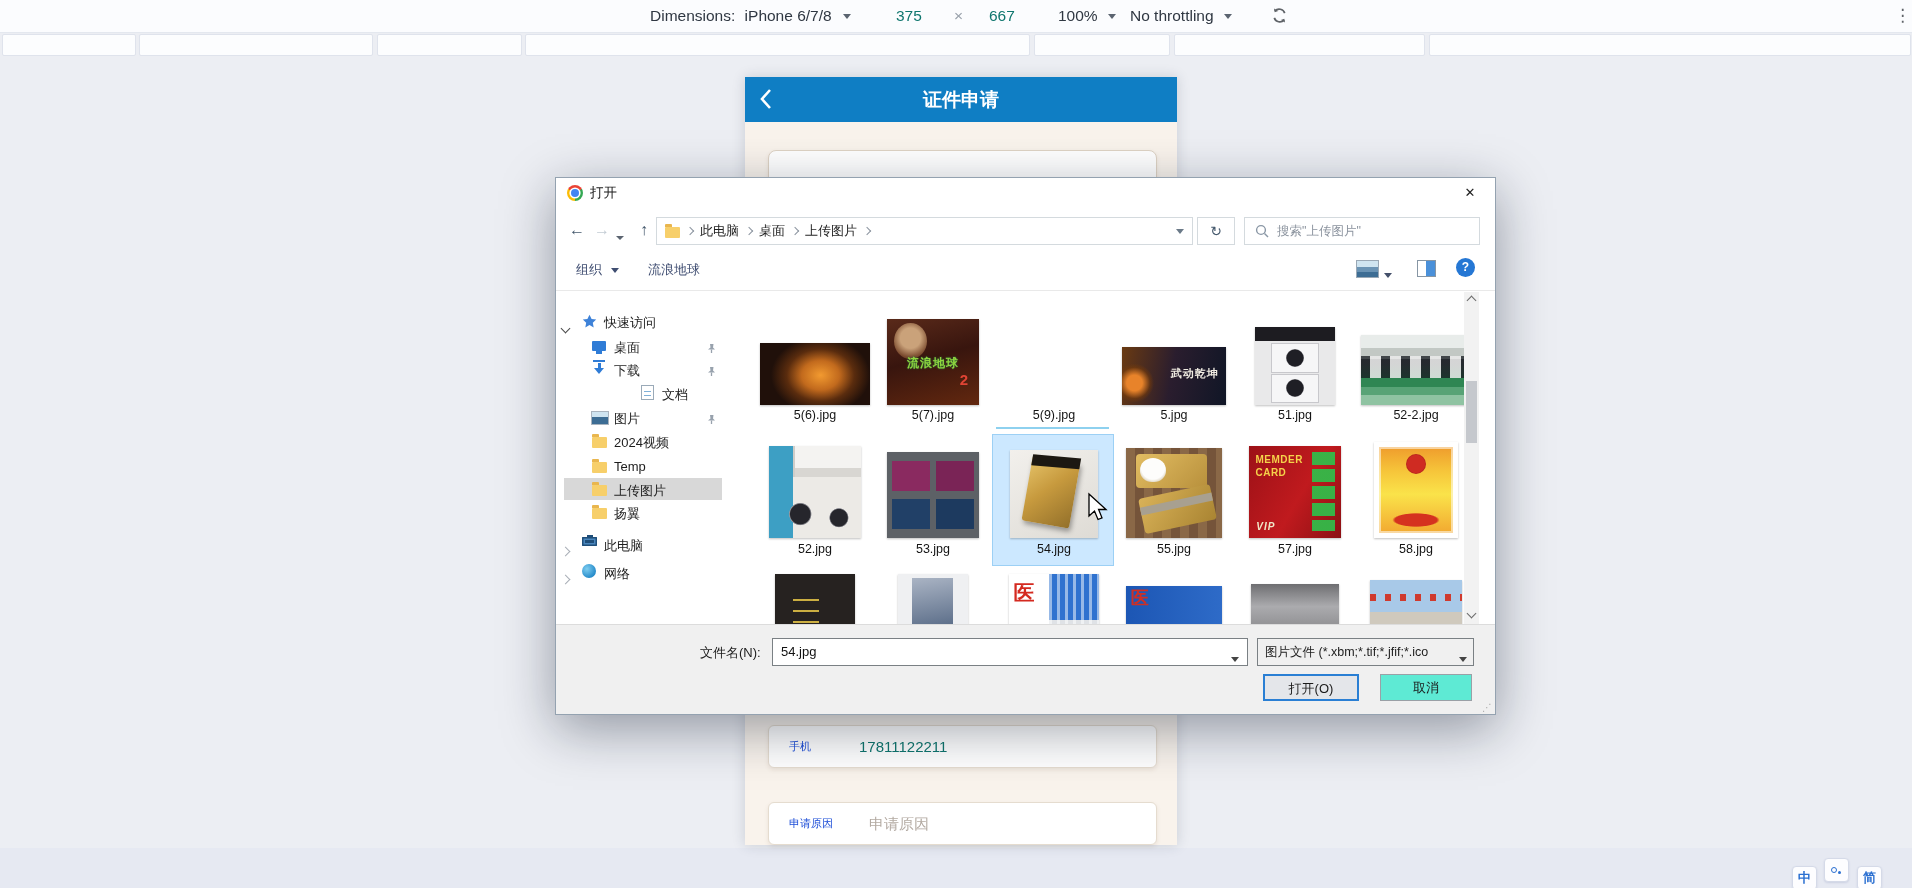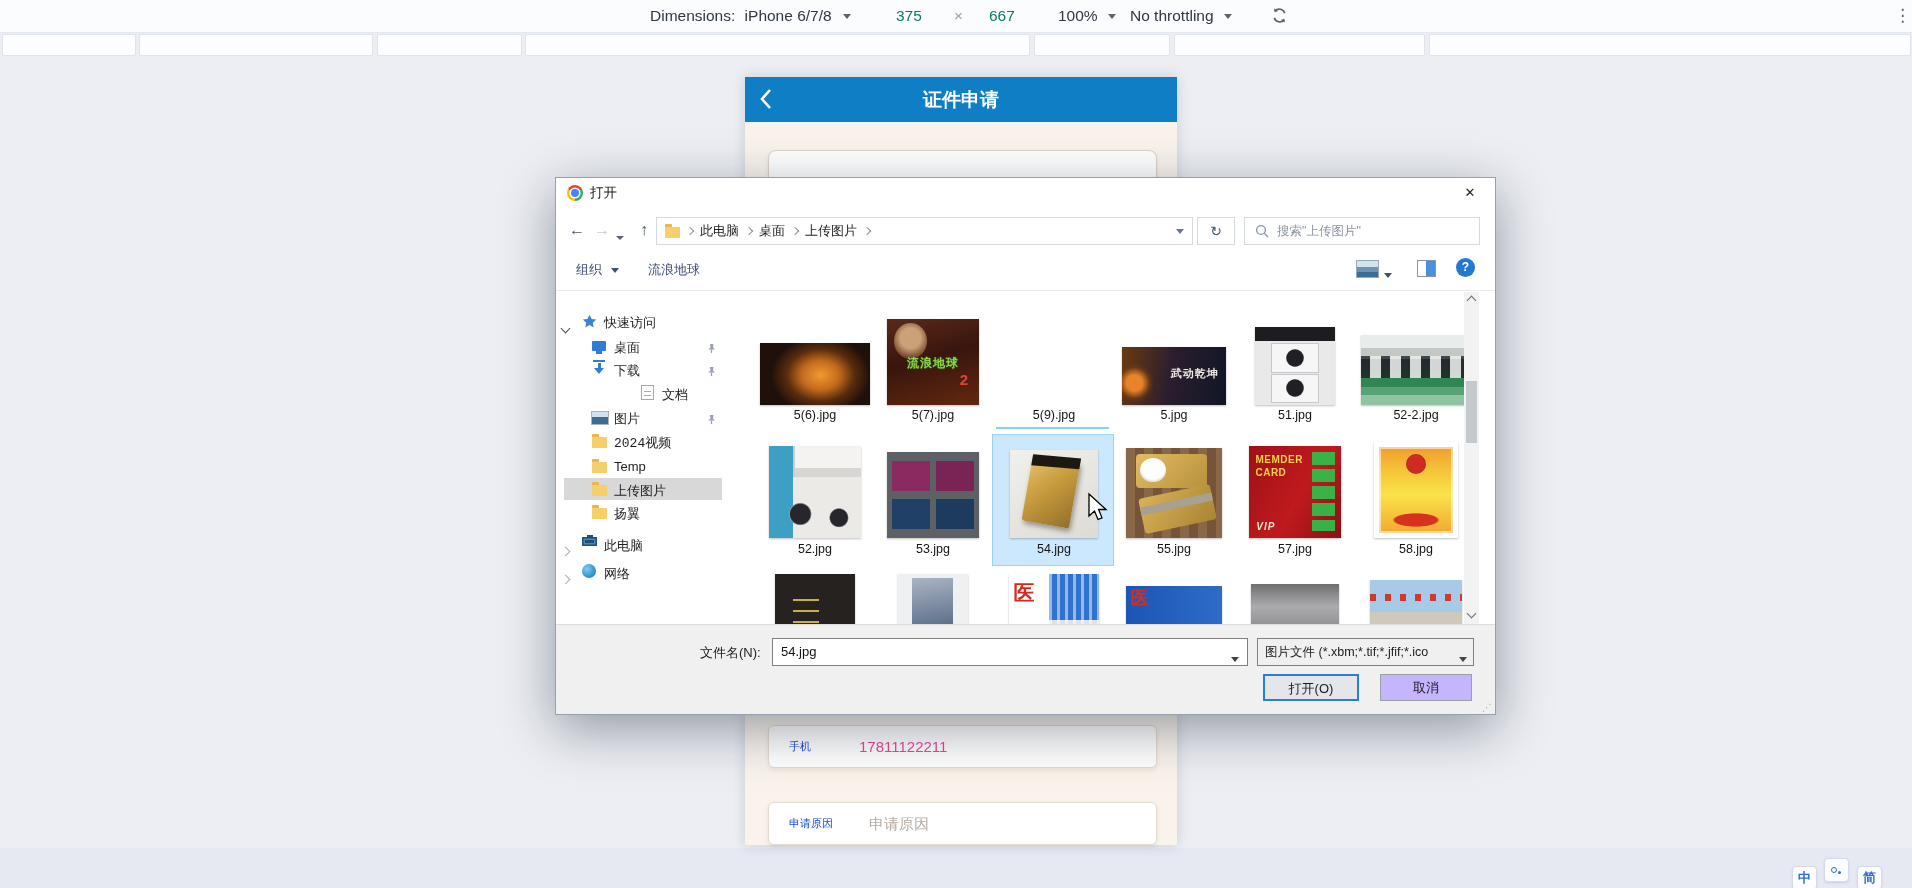--- a/index.html
+++ b/index.html
@@ -150,21 +150,21 @@
     <div class="abs" style="left:14px;top:11px;">
       <svg width="13" height="22">
           <path d="M11 2 L3 11 L11 20" stroke="#ffffff" stroke-width="2.6" fill="none"></path>
         </svg>
     </div>
     <div class="t">证件申请</div>
   </div>
   <div class="abs" style="left:23px;top:73px;width:387px;height:60px;background:#fff;border:1px solid #ded3c4;border-radius:8px;box-shadow:0 2px 4px rgba(120,100,70,.12);"></div>
   <div class="fieldcard abs" style="top:648px;">
     <span class="lab">手机</span>
-    <span class="val" style="color:#ec4899;">17811122211</span>
+    <span class="val" style="color:#0f766e;">17811122211</span>
   </div>
   <div class="fieldcard abs" style="top:725px;">
     <span class="lab">申请原因</span>
     <span class="val" style="left:100px;color:#b3aaa2;">申请原因</span>
   </div>
 </div>
 
 <div id="dlg" class="abs">
 
   <div class="abs" style="left:11px;top:7px;width:16px;height:16px;border-radius:50%;background:conic-gradient(from -60deg,#ea4335 0 120deg,#34a853 120deg 240deg,#fbbc05 240deg 360deg);">
@@ -255,21 +255,21 @@
       <span class="abs" style="left:150px;top:4px;"><svg width="11" height="11" viewBox="0 0 11 11">
             <path d="M4 1 L7.5 1 L7 4.5 L9 6.5 L2 6.5 L4.5 4.5 Z" fill="#98a2ad"></path>
             <line x1="5.5" y1="6.5" x2="5.5" y2="10" stroke="#98a2ad" stroke-width="1.3"></line>
           </svg></span>
     </div>
 
     <div class="abs" style="left:0;top:139px;width:196px;height:22px;">
       <span class="abs" style="left:36px;top:3px;">
           <span class="icfolder" style="display:block;"></span>
         </span>
-      <span class="abs treelabel" style="left:58px;top:3px;font-family:Liberation Mono, monospace;">2024视频</span>
+      <span class="abs treelabel" style="left:58px;top:3px;">2024视频</span>
     </div>
 
     <div class="abs" style="left:0;top:164px;width:196px;height:22px;">
       <span class="abs" style="left:36px;top:3px;">
           <span class="icfolder" style="display:block;"></span>
         </span>
       <span class="abs treelabel" style="left:58px;top:3px;">Temp</span>
     </div>
 
     <div class="abs" style="left:0;top:187px;width:196px;height:22px;">
@@ -419,21 +419,21 @@
     <div class="abs" style="left:144px;top:14px;height:28px;line-height:28px;font-size:13px;color:#1c1c1c;">文件名(N):</div>
     <div class="abs" style="left:216px;top:13px;width:476px;height:28px;background:#fff;border:1px solid #7a8084;box-sizing:border-box;">
       <span class="abs" style="left:8px;top:0;line-height:26px;font-size:13px;color:#111;">54.jpg</span>
       <span class="abs" style="right:8px;top:11px;"><span class="caret" style="border-top-color:#444;"></span></span>
     </div>
     <div class="abs" style="left:701px;top:13px;width:217px;height:28px;background:#f0f0f0;border:1px solid #7a8084;box-sizing:border-box;">
       <span class="abs" style="left:7px;top:0;line-height:26px;font-size:12.5px;color:#1c1c1c;white-space:nowrap;">图片文件 (*.xbm;*.tif;*.jfif;*.ico</span>
       <span class="abs" style="right:6px;top:11px;"><span class="caret" style="border-top-color:#444;"></span></span>
     </div>
     <div class="btn" style="left:707px;top:49px;width:96px;background:#e4e6ea;border:2px solid #2a7fd4;">打开(O)</div>
-    <div class="btn" style="left:824px;top:49px;width:92px;background:#c4b5fd;border:1px solid #9aa0a6;">取消</div>
+    <div class="btn" style="left:824px;top:49px;width:92px;background:#5eead4;border:1px solid #9aa0a6;">取消</div>
     <div class="abs" style="right:3px;bottom:1px;font-size:10px;color:#aeaeae;">⋰</div>
   </div>
 </div>
 
 <svg class="abs" style="left:1086px;top:492px;" width="22" height="30" viewBox="0 0 22 30">
   <path d="M3 2 L3 24 L8.5 19 L12 27.5 L16 25.8 L12.6 17.5 L20 17.5 Z" fill="#ffffff" stroke="#000000" stroke-width="1.3"></path>
 </svg>
 
 <div class="abs" style="left:1789px;top:858px;">
   <span class="imebtn">中</span>

